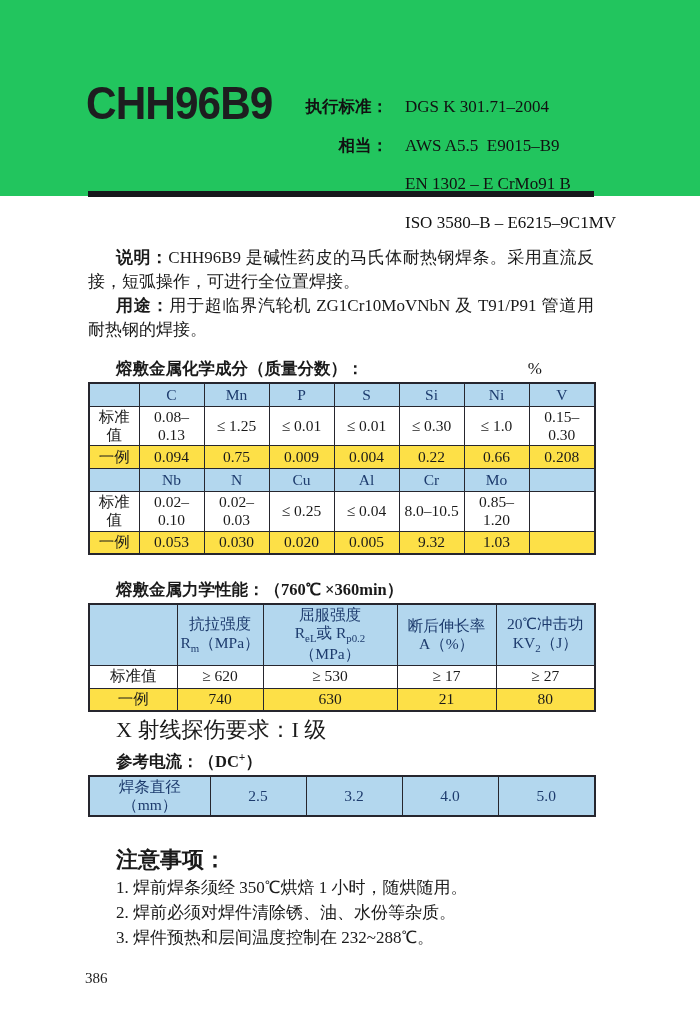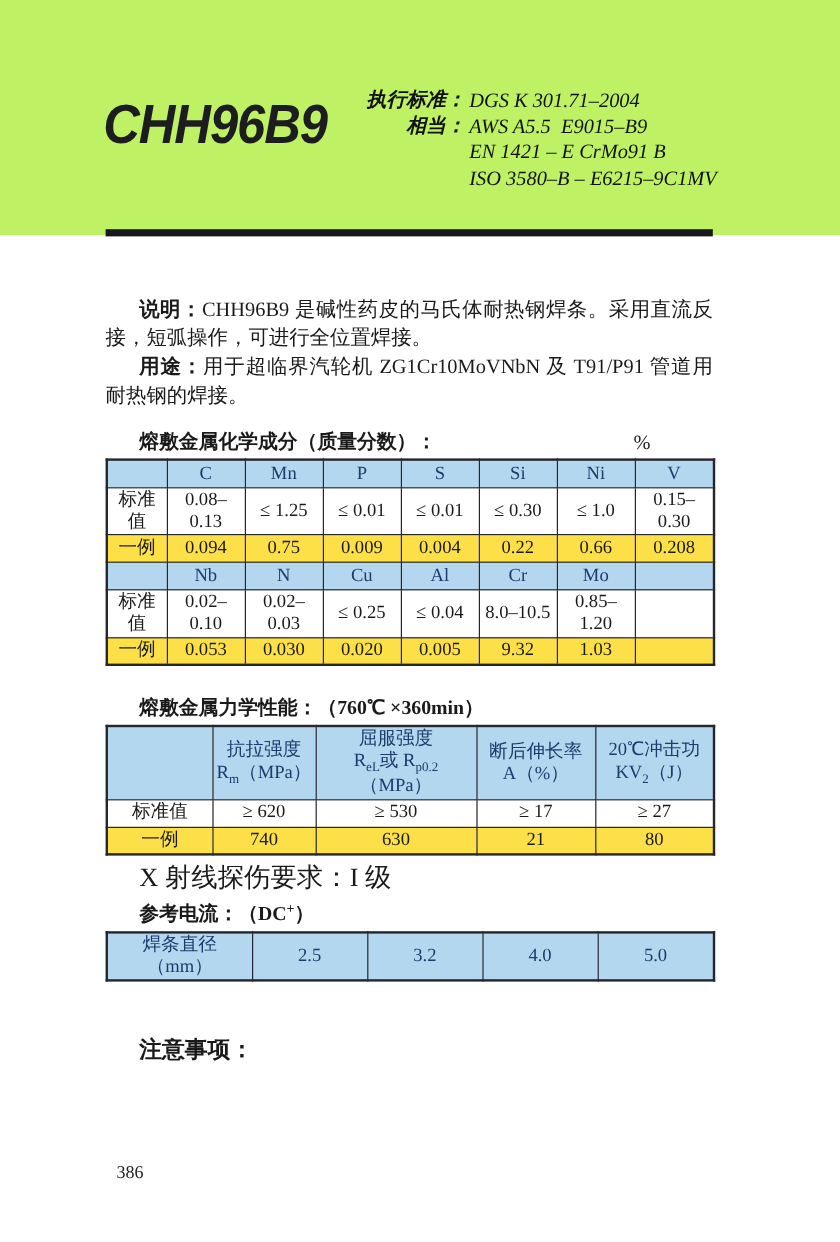--- a/index.html
+++ b/index.html
@@ -2,28 +2,28 @@
 <html><head>
 <meta charset="utf-8">
 <style>
   * { margin:0; padding:0; box-sizing:border-box; }
   body { background:#ffffff; }
   .page {
     position:relative; width:700px; height:1035px; background:#ffffff;
     font-family:"Liberation Serif", serif; color:#1a1a1a; overflow:hidden;
   }
   
-  .header-band { position:absolute; top:0; left:0; width:700px; height:196px; background:#bef264;font-style:italic; }
+  .header-band { position:absolute; top:0; left:0; width:700px; height:196px; background:#22c55e; }
   .product-title {
     position:absolute; left:86px; top:76px;
     font-family:"Liberation Sans", sans-serif; font-weight:bold;
     font-size:46px; letter-spacing:-1px; color:#1d1d1f;
     transform:scaleX(0.92); transform-origin:left center; white-space:nowrap;
   }
-  .standards { position:absolute; left:298px; top:73px; display:grid; grid-template-columns:90px auto; column-gap:3px; row-gap:0; }
+  .standards { position:absolute; left:298px; top:96px; display:grid; grid-template-columns:90px auto; column-gap:3px; row-gap:0;gap:17px; }
   .standards .lab {
     text-align:right; font-family:"Liberation Sans", sans-serif; font-weight:bold;
     font-size:16.5px; line-height:21.5px; color:#111; white-space:pre;
   }
   .standards .val { font-size:17px; line-height:21.5px; color:#111; white-space:pre; }
   .divider-bar { position:absolute; left:88px; top:191px; width:506px; height:6px; background:#17171c; }
   
   .content { position:absolute; top:196px; left:88px; width:506px; padding-top:50px; }
   p.intro { font-size:17px; line-height:24px; text-align:justify; text-indent:28px; }
   p.intro b { font-family:"Liberation Sans", sans-serif; font-weight:bold; }
@@ -32,40 +32,40 @@
   .sec-title .cond { font-family:"Liberation Serif", serif; font-weight:bold; white-space:pre; }
   .unit { font-size:17px; margin-right:52px; line-height:21px; }
   table { border-collapse:collapse; width:506px; table-layout:fixed;
           font-size:15.5px; text-align:center; border:2px solid #26262e; }
   td { border:1px solid #26262e; height:23px; padding:1px 2px; line-height:1.18; }
   .row-head td { background:#b3d7ee; color:#1d3b6d; }
   .row-std  td { background:#ffffff; }
   .row-ex   td { background:#fde047; }
   sub, sup { font-size:70%; }
   .plain-note { font-size:22px; line-height:24px; padding-left:28px; margin-top:6px; }
-  .notes-title { font-family:"Liberation Sans", sans-serif; font-weight:bold; font-size:19px; padding-left:28px; margin-top:44px; }
+  .notes-title { font-family:"Liberation Sans", sans-serif; font-weight:bold; font-size:22px; padding-left:28px; margin-top:28px; }
   .note-item { font-size:17px; line-height:25px; padding-left:28px; }
   .mt-mech { margin-top:24px; }
   .mt-cur  { margin-top:4px; }
-  .page-number { position:absolute; left:97px; top:970px; font-size:15px; color:#222; }
+  .page-number { position:absolute; left:85px; top:970px; font-size:15px; color:#222; }
 </style>
 </head>
 <body>
 
 <div class="page">
 
   <div class="header-band">
     <div class="product-title">CHH96B9</div>
     <div class="standards" id="standards">
         <div class="lab">执行标准：</div>
         <div class="val">DGS K 301.71–2004</div>
         <div class="lab">相当：</div>
         <div class="val">AWS A5.5  E9015–B9</div>
         <div class="lab"></div>
-        <div class="val">EN 1421 – E CrMo91 B</div>
+        <div class="val">EN 1302 – E CrMo91 B</div>
         <div class="lab"></div>
         <div class="val">ISO 3580–B – E6215–9C1MV</div>
       </div>
     <div class="divider-bar"></div>
   </div>
 
   <div class="content">
 
     <p class="intro"><b>说明：</b><span>CHH96B9 是碱性药皮的马氏体耐热钢焊条。采用直流反接，短弧操作，可进行全位置焊接。</span></p>
     <p class="intro"><b>用途：</b><span>用于超临界汽轮机 ZG1Cr10MoVNbN 及 T91/P91 管道用耐热钢的焊接。</span></p>
@@ -202,17 +202,22 @@
             <td>焊条直径（mm）</td>
             <td>2.5</td>
             <td>3.2</td>
             <td>4.0</td>
             <td>5.0</td>
           </tr>
         </tbody>
     </table>
 
     <div class="notes-title">注意事项：</div>
+    <div id="notes-list">
+        <div class="note-item">1. 焊前焊条须经 350℃烘焙 1 小时，随烘随用。</div>
+        <div class="note-item">2. 焊前必须对焊件清除锈、油、水份等杂质。</div>
+        <div class="note-item">3. 焊件预热和层间温度控制在 232~288℃。</div>
+      </div>
 
   </div>
 
   <div class="page-number">386</div>
 </div>
 
 </body></html>

